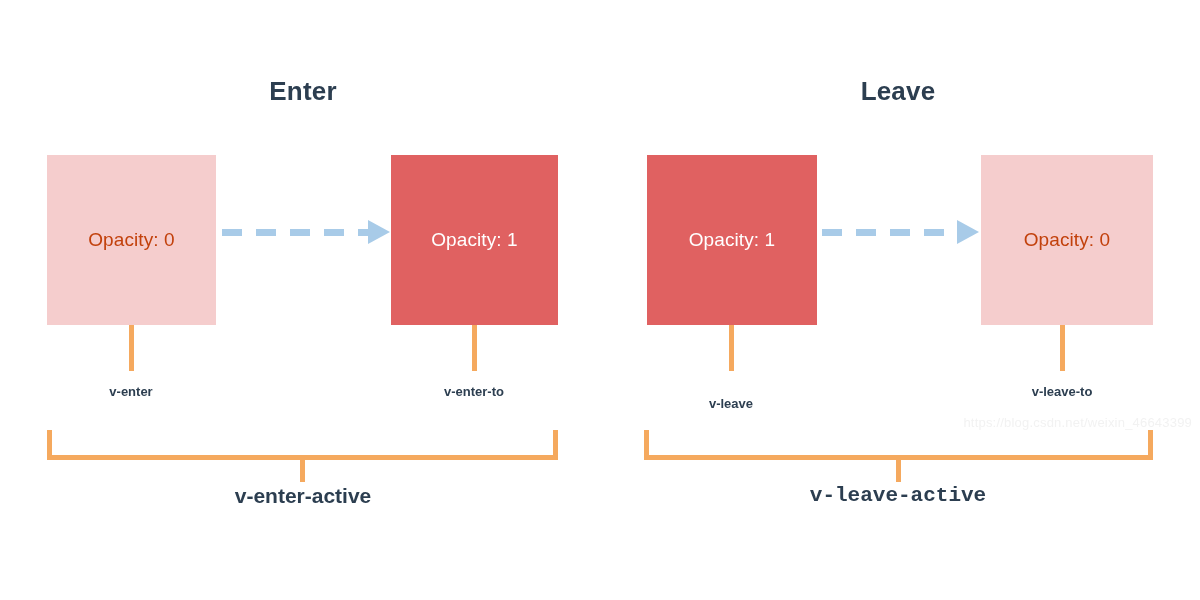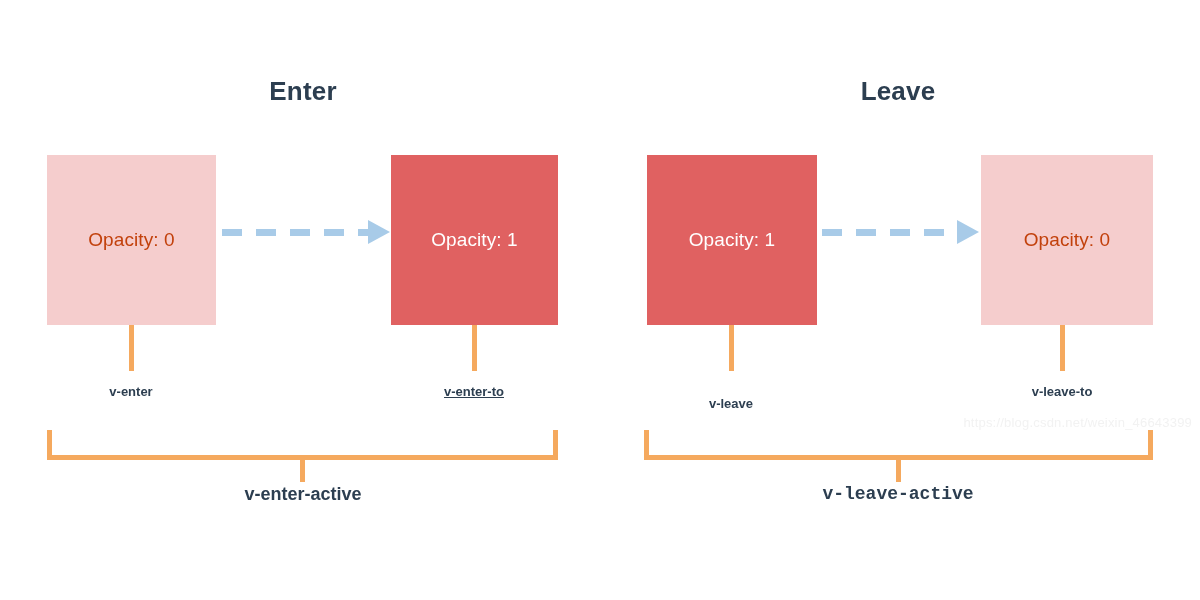--- a/index.html
+++ b/index.html
@@ -104,21 +104,21 @@
     box-sizing: border-box;
   }
   .bracket-stem {
     position: absolute;
     width: 5px;
     height: 22px;
     background: #f5a95e;
   }
   .bracket-label {
     position: absolute;
-    font-size: 18px;
+    font-size: 21px;
     font-weight: bold;
     color: #2c3e50;
     white-space: nowrap;
     transform: translateX(-50%);
     text-align: center;
   }
 
   
   .watermark {
     position: absolute;
@@ -147,21 +147,21 @@
   </div>
 
   <div class="state-box solid" style="left:391px; top:155px; width:167px; height:170px;">
     <span>Opacity: 1</span>
   </div>
 
   <div class="stem" style="left:129px; top:325px; height:46px;"></div>
   <div class="leader-label" style="left:131px; top:384px;">v-enter</div>
 
   <div class="stem" style="left:472px; top:325px; height:46px;"></div>
-  <div class="leader-label" style="left:474px; top:384px;text-decoration:underline;">v-enter-to</div>
+  <div class="leader-label" style="left:474px; top:384px;">v-enter-to</div>
 
   <div class="bracket" style="left:47px; top:430px; width:511px;"></div>
   <div class="bracket-stem" style="left:300px; top:460px;"></div>
   <div class="bracket-label" style="left:303px; top:484px;">v-enter-active</div>
 
   <div class="panel-title" style="left:898px; top:76px;">Leave</div>
 
   <div class="state-box solid" style="left:647px; top:155px; width:170px; height:170px;">
     <span>Opacity: 1</span>
   </div>

